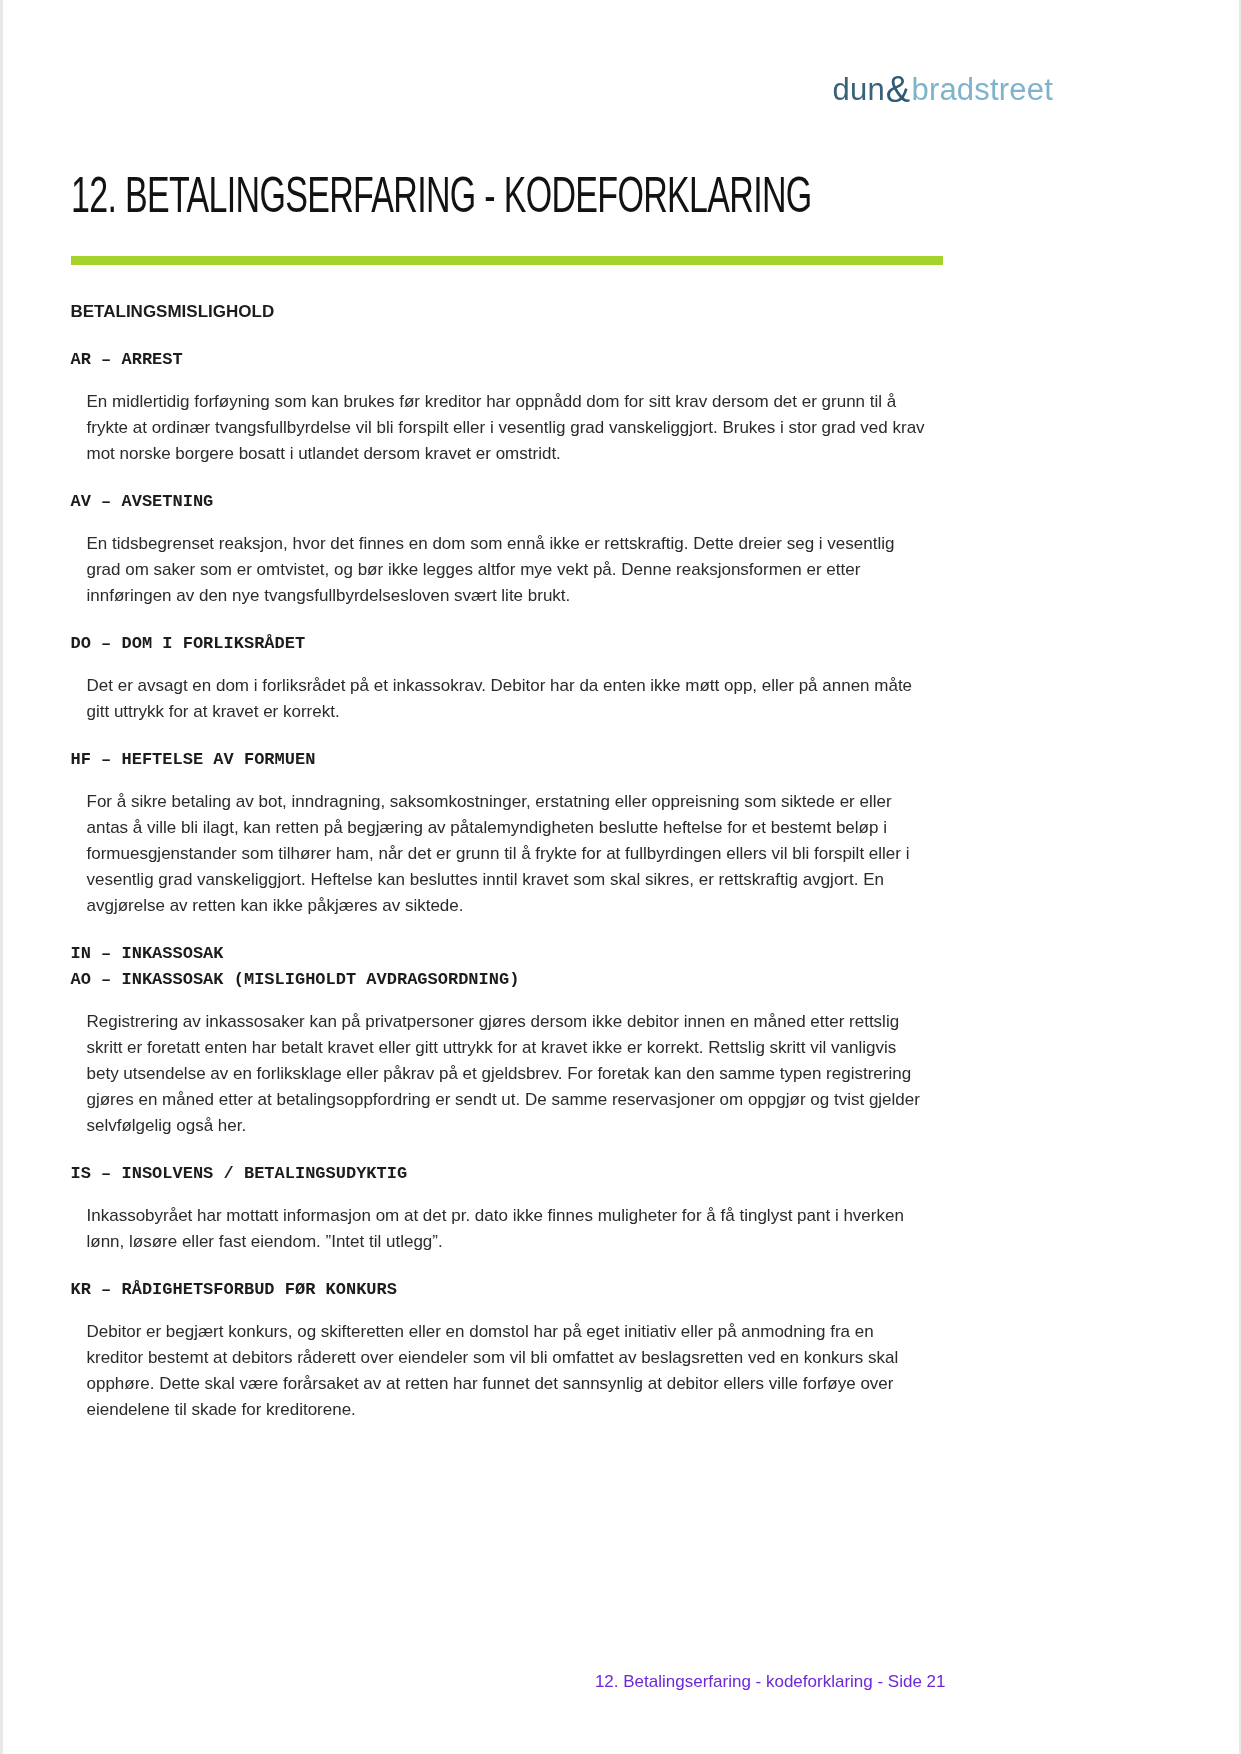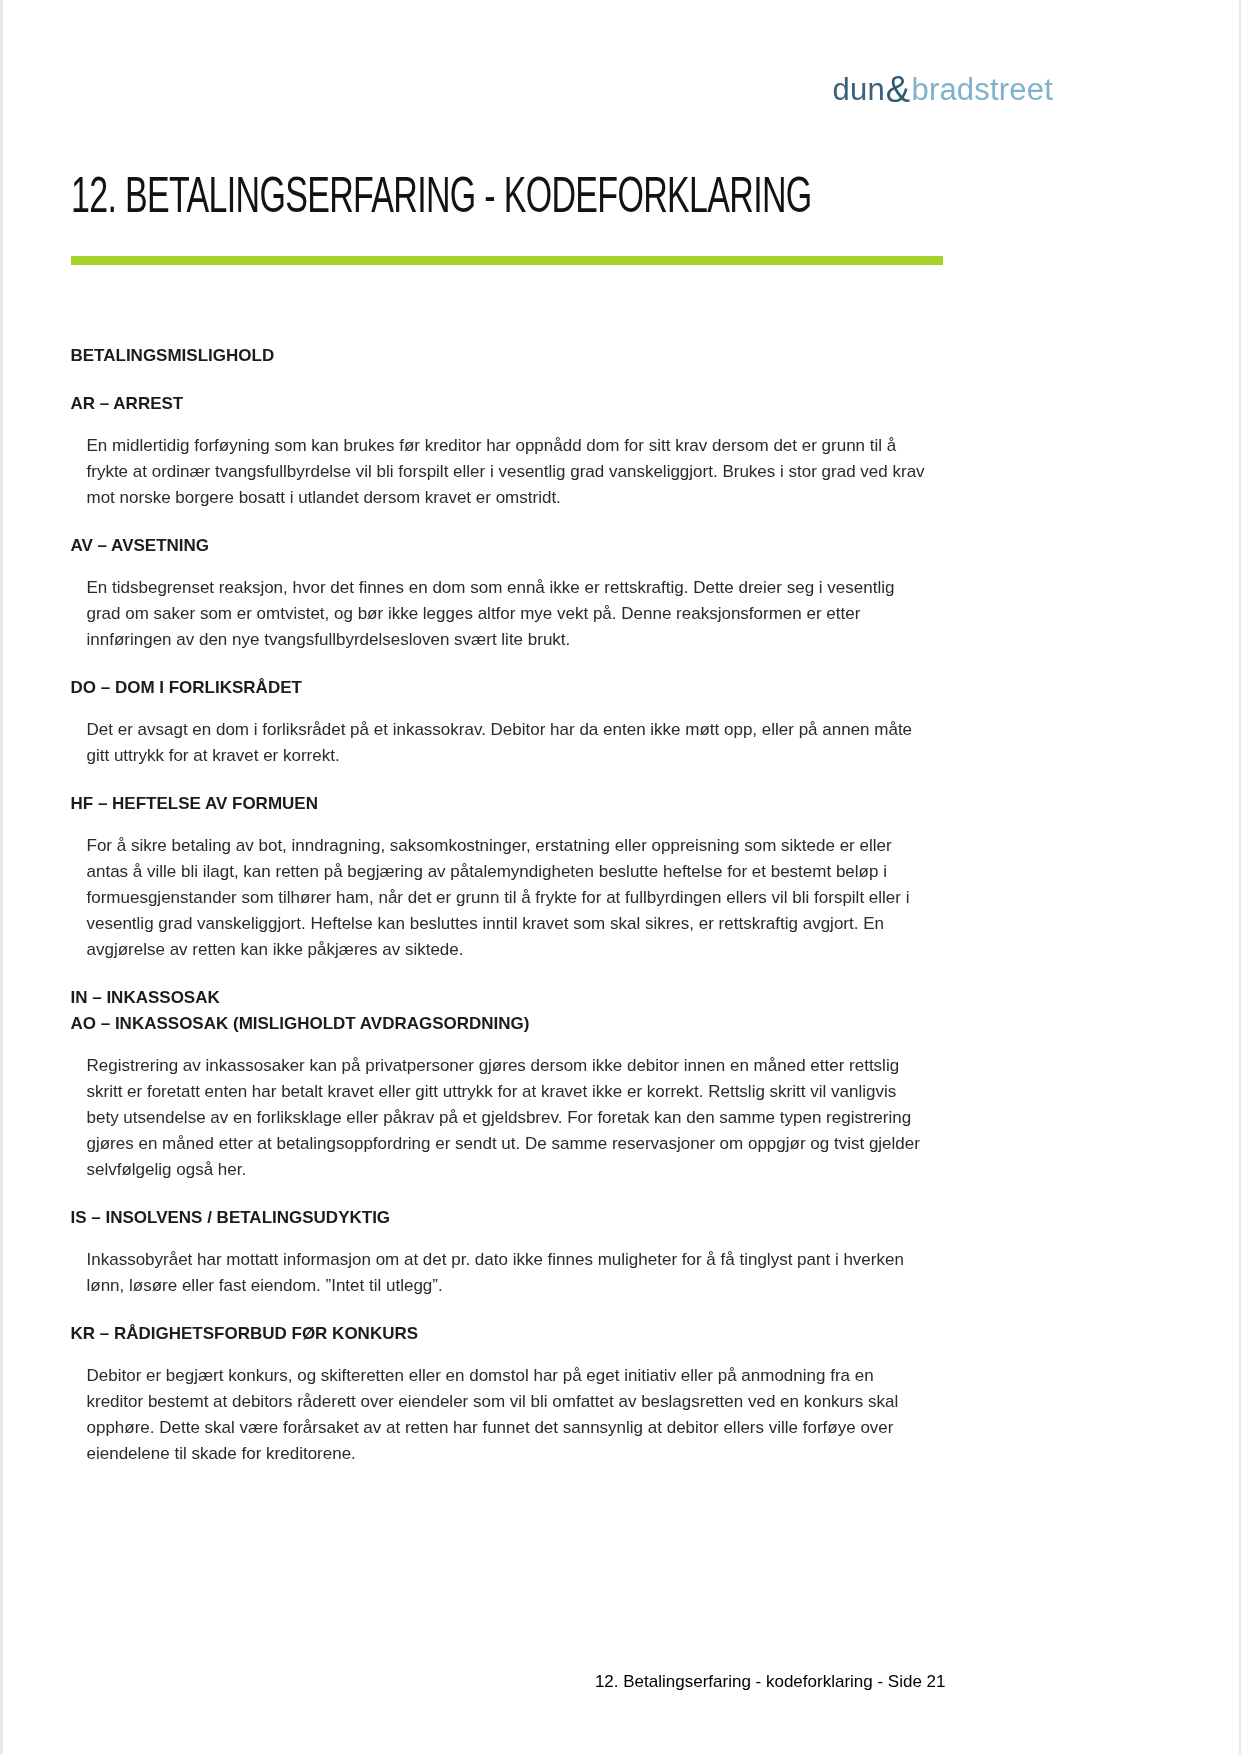--- a/index.html
+++ b/index.html
@@ -49,47 +49,48 @@
 
   .accent-bar {
     width: 872px;
     height: 9px;
     margin-top: 36px;
     background: #a5d22b;
   }
 
   
   .section-header {
-    margin-top: 78px;
+    margin-top: 34px;
     font-size: 17px;
     line-height: 26px;
     font-weight: bold;
     color: #1c1c1c;
   }
   .section { margin-top: 22px; }
   .section h3 {
     margin: 0;
     font-size: 17px;
     line-height: 26px;
     font-weight: bold;
     color: #1c1c1c;
+    font-family: Liberation Mono, monospace;
   }
   .section p {
     margin: 16px;
     font-size: 17px;
     line-height: 26px;
     color: #2b2b2b;
   }
 
   .footer {
     position: absolute;
     top: 1672px;
     right: 293px;
     font-size: 17px;
-    color: #000000;
+    color: #6d28d9;
     white-space: nowrap;
   }
 </style>
 </head>
 <body>
 
 <div class="page">
 
   <div class="logo">
     <span class="dark">dun</span><span class="amp">&amp;</span><span class="light">bradstreet</span>

